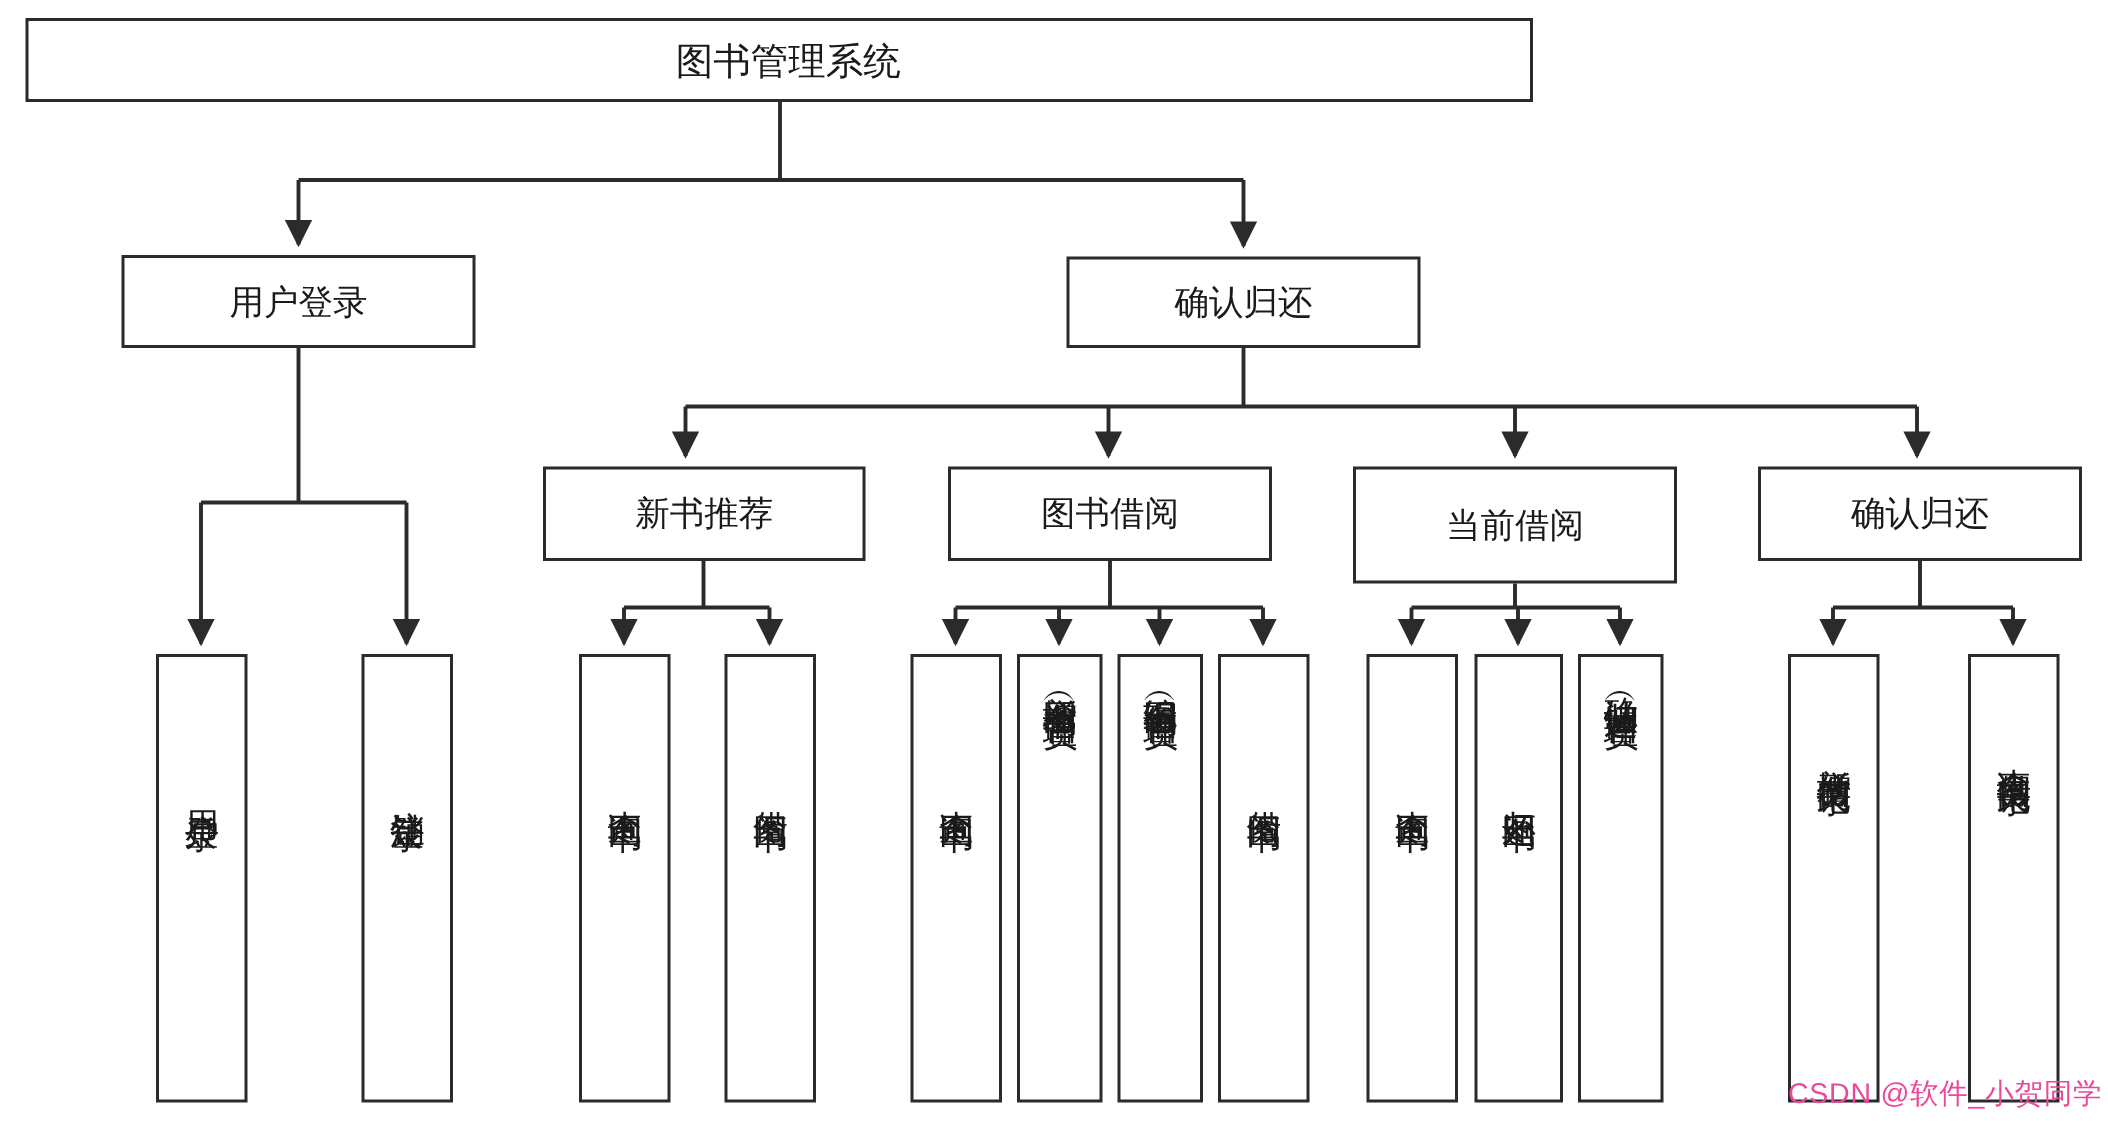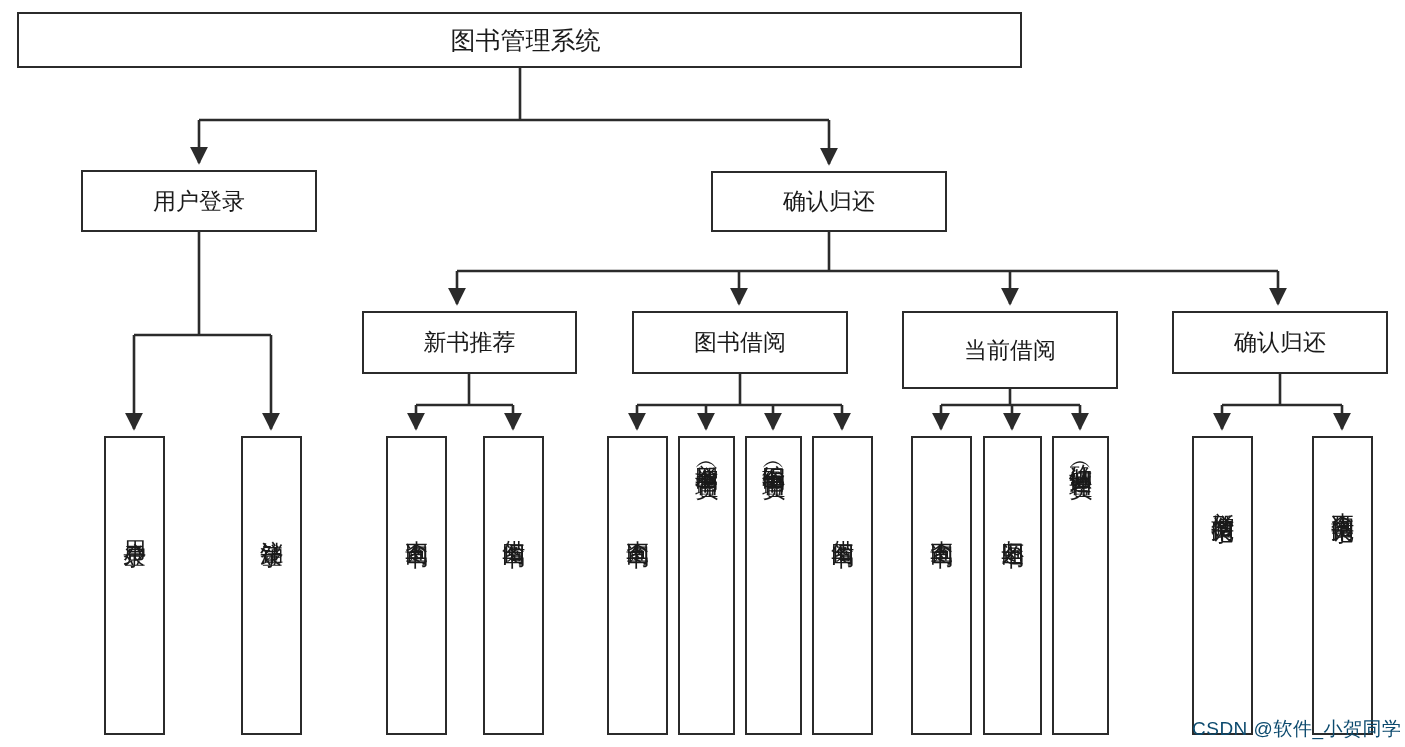--- a/index.html
+++ b/index.html
@@ -64,21 +64,21 @@
   }
   .node.leaf.mid .vtext {
     margin-top: 78px;
   }
   .node.leaf.midlow .vtext {
     margin-top: 50px;
   }
   .watermark {
     position: absolute;
     font-size: 19px;
-    color: #0c4a6e;
+    color: #ec4899;
     white-space: nowrap;
     z-index: 5;
     letter-spacing: 0.5px;
   }
 </style>
 </head>
 <body>
 
 <div id="canvas">
 

